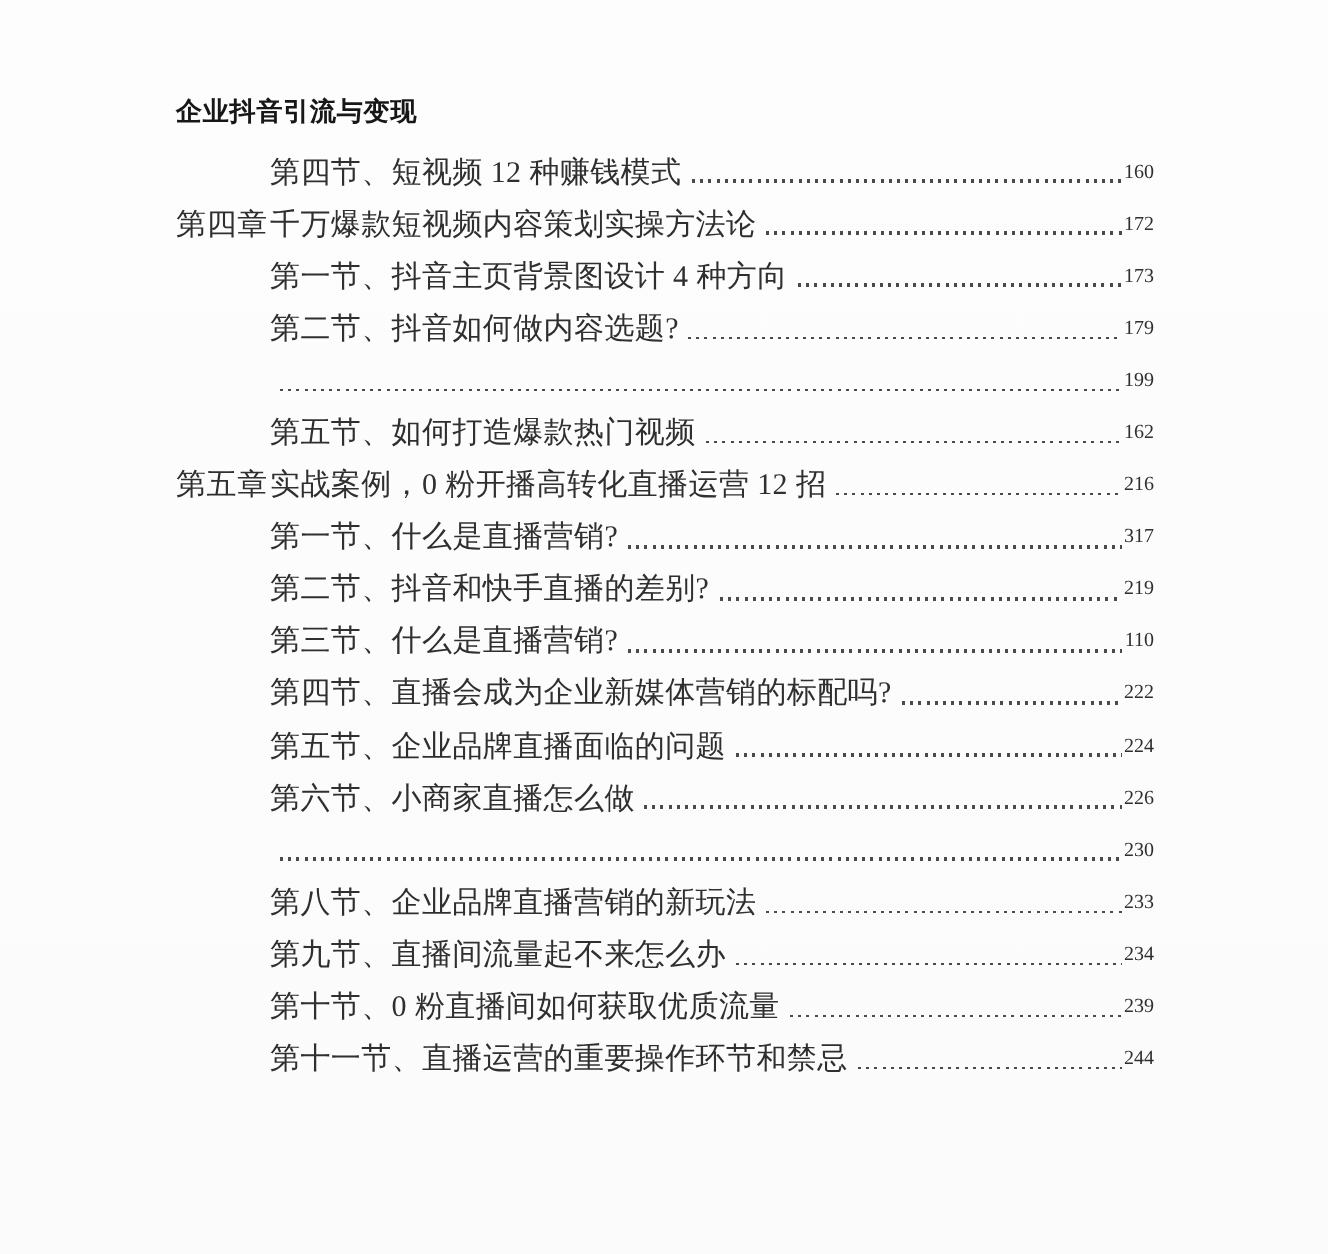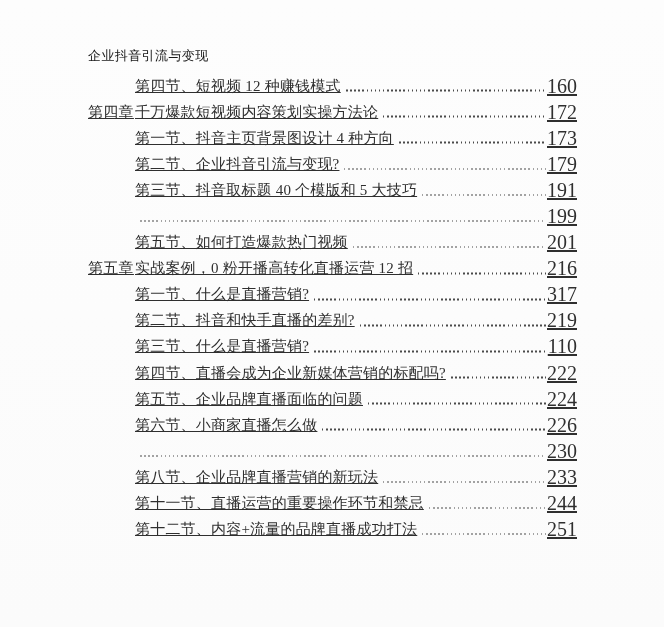--- a/index.html
+++ b/index.html
@@ -17,40 +17,39 @@
   .page {
     position: absolute;
     inset: 0;
     background: linear-gradient(180deg, #fdfdfd 0%, #fbfbfb 100%);
   }
   .doc-header {
     position: absolute;
     left: 88px;
     top: 47px;
     font-family: "Liberation Sans", "DejaVu Sans", sans-serif;
-    font-weight: 400;
+    font-weight: 700;
     font-size: 13px;
     letter-spacing: 0.4px;
     color: #171717;
     white-space: nowrap;
   }
   .toc {
     position: absolute;
     left: 88px;
     right: 87px;
     top: 73px;
   }
   .toc-row {
     height: 26.1px;
     display: flex;
     align-items: center;
     font-size: 15px;
     color: #2f2f2f;
     white-space: nowrap;
-    text-decoration: underline;
   }
   .chap-label {
     flex: none;
     width: 47px;
     letter-spacing: 0.3px;
   }
   .sec-indent {
     flex: none;
     width: 47px;
   }
@@ -67,21 +66,21 @@
     transform: translateY(4.5px);
     background: repeating-linear-gradient(
       to right,
       #4a4a4a 0px, #4a4a4a 1.5px,
       transparent 1.5px, transparent 4.1px
     );
     min-width: 8px;
   }
   .page-num {
     flex: none;
-    font-size: 20px;
+    font-size: 10px;
     color: #2f2f2f;
   }
 </style>
 </head>
 <body>
 
 <div class="page">
   <div class="doc-header">企业抖音引流与变现</div>
   <div class="toc" id="toc">
       <div class="toc-row">
@@ -97,40 +96,34 @@
         <span class="page-num">172</span>
       </div>
       <div class="toc-row">
         <span class="sec-indent"></span>
         <span class="entry-title">第一节、抖音主页背景图设计 4 种方向</span>
         <span class="dot-leader"></span>
         <span class="page-num">173</span>
       </div>
       <div class="toc-row">
         <span class="sec-indent"></span>
-        <span class="entry-title">第二节、企业抖音引流与变现?</span>
+        <span class="entry-title">第二节、抖音如何做内容选题?</span>
         <span class="dot-leader"></span>
         <span class="page-num">179</span>
-      </div>
-      <div class="toc-row">
-        <span class="sec-indent"></span>
-        <span class="entry-title">第三节、抖音取标题 40 个模版和 5 大技巧</span>
-        <span class="dot-leader"></span>
-        <span class="page-num">191</span>
       </div>
       <div class="toc-row">
         <span class="sec-indent"></span>
         <span class="dot-leader"></span>
         <span class="page-num">199</span>
       </div>
       <div class="toc-row">
         <span class="sec-indent"></span>
         <span class="entry-title">第五节、如何打造爆款热门视频</span>
         <span class="dot-leader"></span>
-        <span class="page-num">201</span>
+        <span class="page-num">162</span>
       </div>
       <div class="toc-row">
         <span class="chap-label">第五章</span>
         <span class="entry-title">实战案例，0 粉开播高转化直播运营 12 招</span>
         <span class="dot-leader"></span>
         <span class="page-num">216</span>
       </div>
       <div class="toc-row">
         <span class="sec-indent"></span>
         <span class="entry-title">第一节、什么是直播营销?</span>
@@ -173,24 +166,30 @@
         <span class="page-num">230</span>
       </div>
       <div class="toc-row">
         <span class="sec-indent"></span>
         <span class="entry-title">第八节、企业品牌直播营销的新玩法</span>
         <span class="dot-leader"></span>
         <span class="page-num">233</span>
       </div>
       <div class="toc-row">
         <span class="sec-indent"></span>
+        <span class="entry-title">第九节、直播间流量起不来怎么办</span>
+        <span class="dot-leader"></span>
+        <span class="page-num">234</span>
+      </div>
+      <div class="toc-row">
+        <span class="sec-indent"></span>
+        <span class="entry-title">第十节、0 粉直播间如何获取优质流量</span>
+        <span class="dot-leader"></span>
+        <span class="page-num">239</span>
+      </div>
+      <div class="toc-row">
+        <span class="sec-indent"></span>
         <span class="entry-title">第十一节、直播运营的重要操作环节和禁忌</span>
         <span class="dot-leader"></span>
         <span class="page-num">244</span>
-      </div>
-      <div class="toc-row">
-        <span class="sec-indent"></span>
-        <span class="entry-title">第十二节、内容+流量的品牌直播成功打法</span>
-        <span class="dot-leader"></span>
-        <span class="page-num">251</span>
       </div>
     </div>
 </div>
 
 </body></html>

